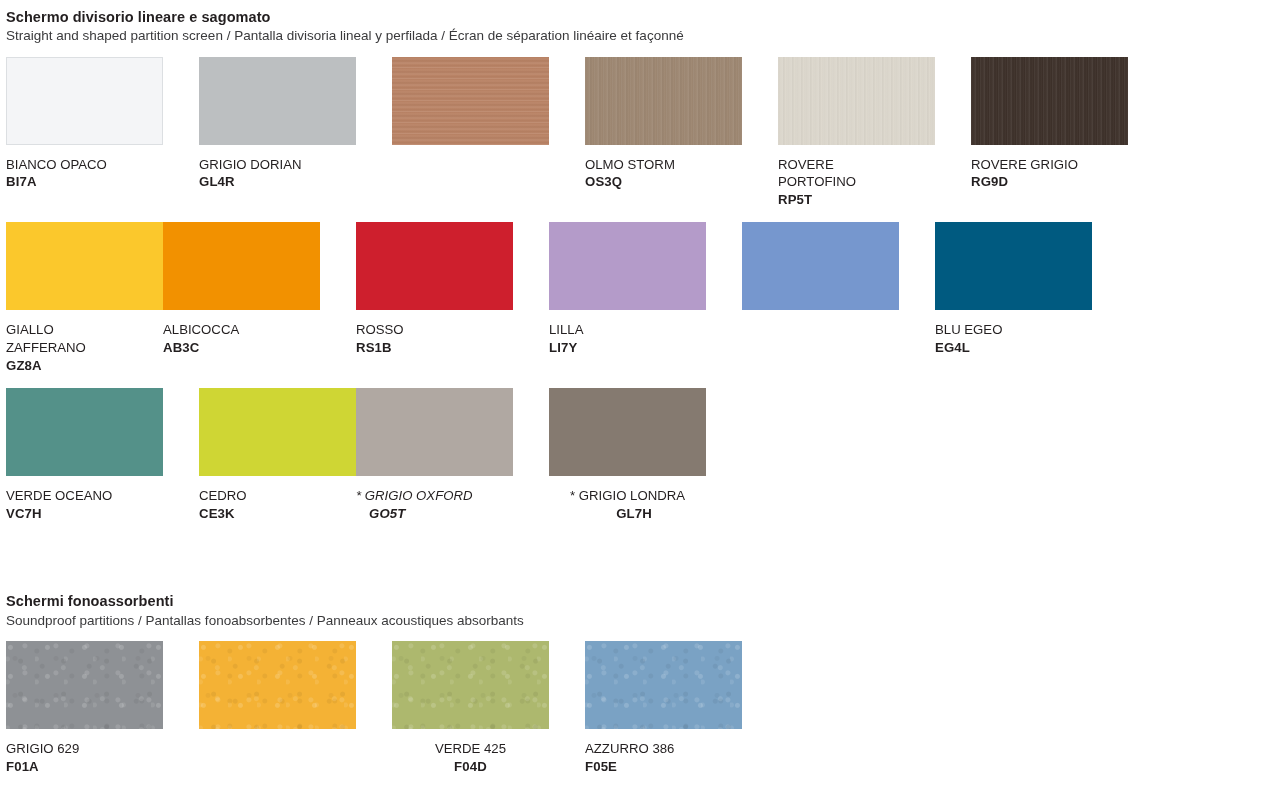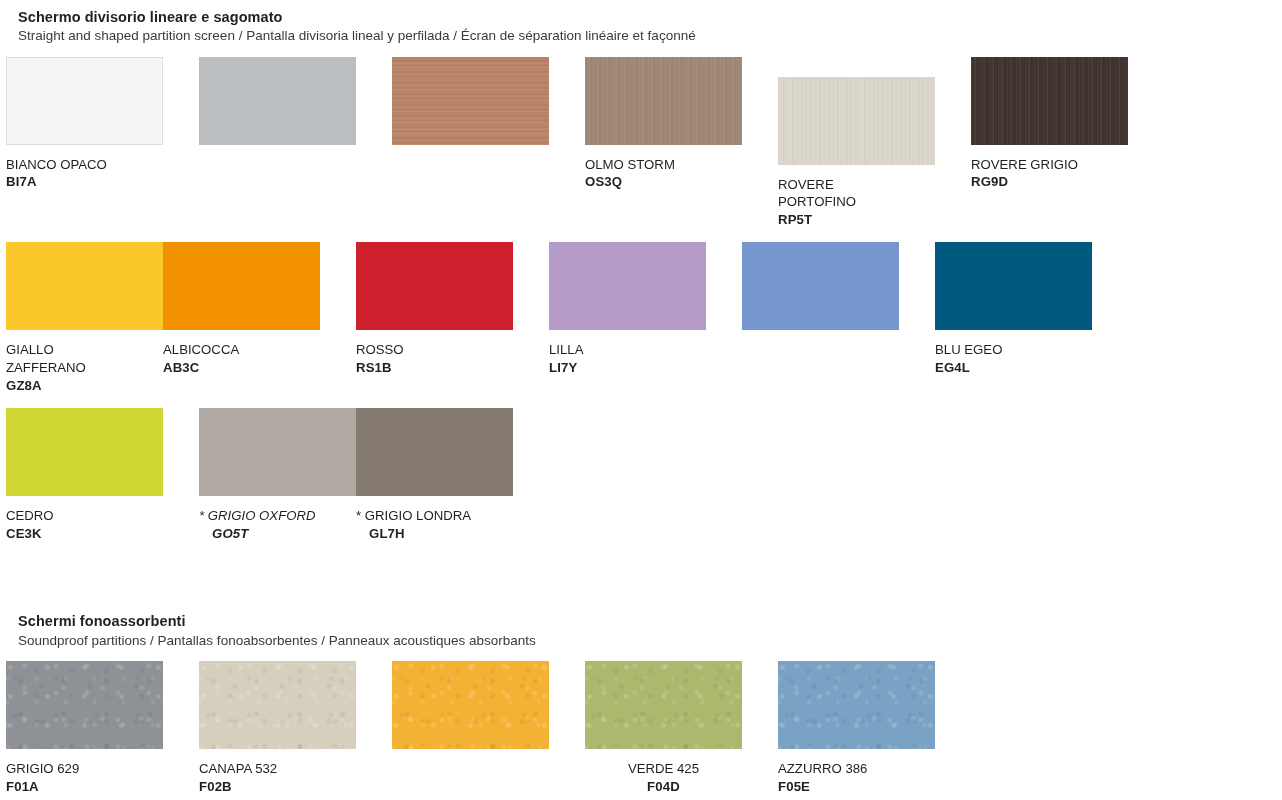--- a/index.html
+++ b/index.html
@@ -14,21 +14,21 @@
     font-family: "Liberation Sans", sans-serif;
     color: #231f20;
     overflow: hidden;
     position: relative;
   }
 
   .page { padding: 0; }
 
   
   .section { position: relative; }
-  .section-head { padding-left: 18px; }
+  .section-head { padding-left: 6px; }
   .section-title {
     font-size: 14.5px;
     font-weight: bold;
     color: #231f20;
     letter-spacing: 0.005em;
     line-height: 1.25;
     white-space: nowrap;
   }
   .section-sub {
     font-size: 13.5px;
@@ -142,33 +142,34 @@
       <div class="section-title">Schermo divisorio lineare e sagomato</div>
       <div class="section-sub">Straight and shaped partition screen / Pantalla divisoria lineal y perfilada / Écran de séparation linéaire et façonné</div>
     </div>
     <div class="grid" id="grid-0" style="margin-top:12px;">
         <div class="cell" style="margin-bottom: 14px;">
           <div class="swatch bordered" style="background-color: rgb(244, 245, 247);"></div>
           <div class="label"><span class="name">BIANCO OPACO</span><br><span class="code">BI7A</span></div>
         </div>
         <div class="cell" style="margin-bottom: 14px;">
           <div class="swatch" style="background-color: rgb(188, 191, 193);"></div>
+          <div class="label"><span class="name">GRIGIO DORIAN</span><br><span class="code">GL4R</span></div>
         </div>
         <div class="cell" style="margin-bottom: 14px;">
           <div class="swatch" style="background-color: rgb(185, 130, 100);">
             <div class="tex tex-hgrain"></div>
           </div>
         </div>
         <div class="cell" style="margin-bottom: 14px;">
           <div class="swatch" style="background-color: rgb(157, 134, 112);">
             <div class="tex tex-vgrain"></div>
           </div>
           <div class="label"><span class="name">OLMO STORM</span><br><span class="code">OS3Q</span></div>
         </div>
-        <div class="cell" style="margin-bottom: 14px; margin-top: 20px;">
+        <div class="cell" style="margin-bottom: 14px;">
           <div class="swatch" style="background-color: rgb(221, 216, 205);">
             <div class="tex tex-vgrain"></div>
           </div>
           <div class="label"><span class="name">ROVERE
 PORTOFINO</span><br><span class="code">RP5T</span></div>
         </div>
         <div class="cell" style="margin-bottom: 14px;">
           <div class="swatch" style="background-color: rgb(59, 46, 39);">
             <div class="tex tex-vgrain"></div>
           </div>
@@ -191,54 +192,52 @@
           <div class="swatch" style="background-color: rgb(180, 155, 201);"></div>
           <div class="label"><span class="name">LILLA</span><br><span class="code">LI7Y</span></div>
         </div>
         <div class="cell" style="margin-bottom: 14px;">
           <div class="swatch" style="background-color: rgb(118, 151, 206);"></div>
         </div>
         <div class="cell" style="margin-bottom: 14px;">
           <div class="swatch" style="background-color: rgb(0, 90, 128);"></div>
           <div class="label"><span class="name">BLU EGEO</span><br><span class="code">EG4L</span></div>
         </div>
+        <div class="cell" style="margin-bottom: 14px;">
+          <div class="swatch" style="background-color: rgb(84, 145, 137);"></div>
+          <div class="label"><span class="name">VERDE OCEANO</span><br><span class="code">VC7H</span></div>
+        </div>
         <div class="cell" style="margin-bottom: 32px;">
           <div class="swatch" style="background-color: rgb(207, 214, 52);"></div>
           <div class="label"><span class="name">CEDRO</span><br><span class="code">CE3K</span></div>
         </div>
         <div class="cell" style="margin-bottom: 32px; font-style: italic;">
           <div class="swatch" style="background-color: rgb(176, 168, 162);"></div>
           <div class="label starred"><span class="name">* GRIGIO OXFORD</span><br><span class="code">GO5T</span></div>
         </div>
-        <div class="cell" style="margin-bottom: 32px;">
+        <div class="cell" style="margin-bottom: 32px; text-align: center;">
           <div class="swatch" style="background-color: rgb(133, 122, 112);"></div>
           <div class="label starred"><span class="name">* GRIGIO LONDRA</span><br><span class="code">GL7H</span></div>
         </div>
       </div>
   </div>
 
   <div class="section" style="margin-top:38px;">
     <div class="section-head">
       <div class="section-title">Schermi fonoassorbenti</div>
       <div class="section-sub">Soundproof partitions / Pantallas fonoabsorbentes / Panneaux acoustiques absorbants</div>
     </div>
     <div class="grid" id="grid-1" style="margin-top:12px;">
         <div class="cell" style="margin-bottom: 32px;">
           <div class="swatch" style="background-color: rgb(142, 145, 149);">
             <div class="tex tex-felt"></div>
           </div>
           <div class="label"><span class="name">GRIGIO 629</span><br><span class="code">F01A</span></div>
         </div>
         <div class="cell" style="margin-bottom: 32px;">
-          <div class="swatch" style="background-color: rgb(214, 207, 190);">
-            <div class="tex tex-felt"></div>
-          </div>
-          <div class="label"><span class="name">CANAPA 532</span><br><span class="code">F02B</span></div>
-        </div>
-        <div class="cell" style="margin-bottom: 32px;">
           <div class="swatch" style="background-color: rgb(244, 178, 53);">
             <div class="tex tex-felt"></div>
           </div>
         </div>
         <div class="cell" style="margin-bottom: 32px; text-align: center;">
           <div class="swatch" style="background-color: rgb(173, 184, 110);">
             <div class="tex tex-felt"></div>
           </div>
           <div class="label"><span class="name">VERDE 425</span><br><span class="code">F04D</span></div>
         </div>

